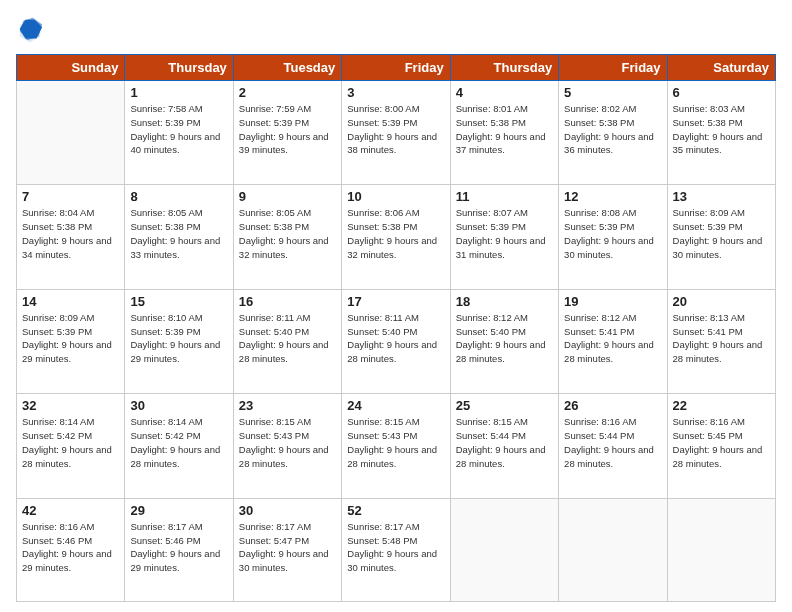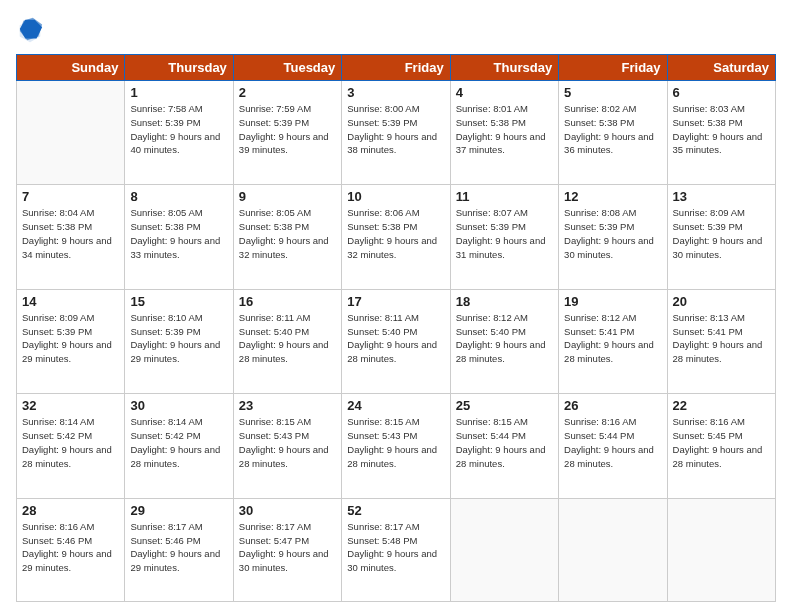--- a/index.html
+++ b/index.html
@@ -242,21 +242,21 @@
             <span class="day-num">26</span>
             <div class="day-info">Sunrise: 8:16 AM<br>Sunset: 5:44 PM<br>Daylight: 9 hours and 28 minutes.</div>
           </td>
           <td>
             <span class="day-num">22</span>
             <div class="day-info">Sunrise: 8:16 AM<br>Sunset: 5:45 PM<br>Daylight: 9 hours and 28 minutes.</div>
           </td>
         </tr>
         <tr>
           <td>
-            <span class="day-num">28</span>
+            <span class="day-num">42</span>
             <div class="day-info">Sunrise: 8:16 AM<br>Sunset: 5:46 PM<br>Daylight: 9 hours and 29 minutes.</div>
           </td>
           <td>
             <span class="day-num">29</span>
             <div class="day-info">Sunrise: 8:17 AM<br>Sunset: 5:46 PM<br>Daylight: 9 hours and 29 minutes.</div>
           </td>
           <td>
             <span class="day-num">30</span>
             <div class="day-info">Sunrise: 8:17 AM<br>Sunset: 5:47 PM<br>Daylight: 9 hours and 30 minutes.</div>
           </td>

